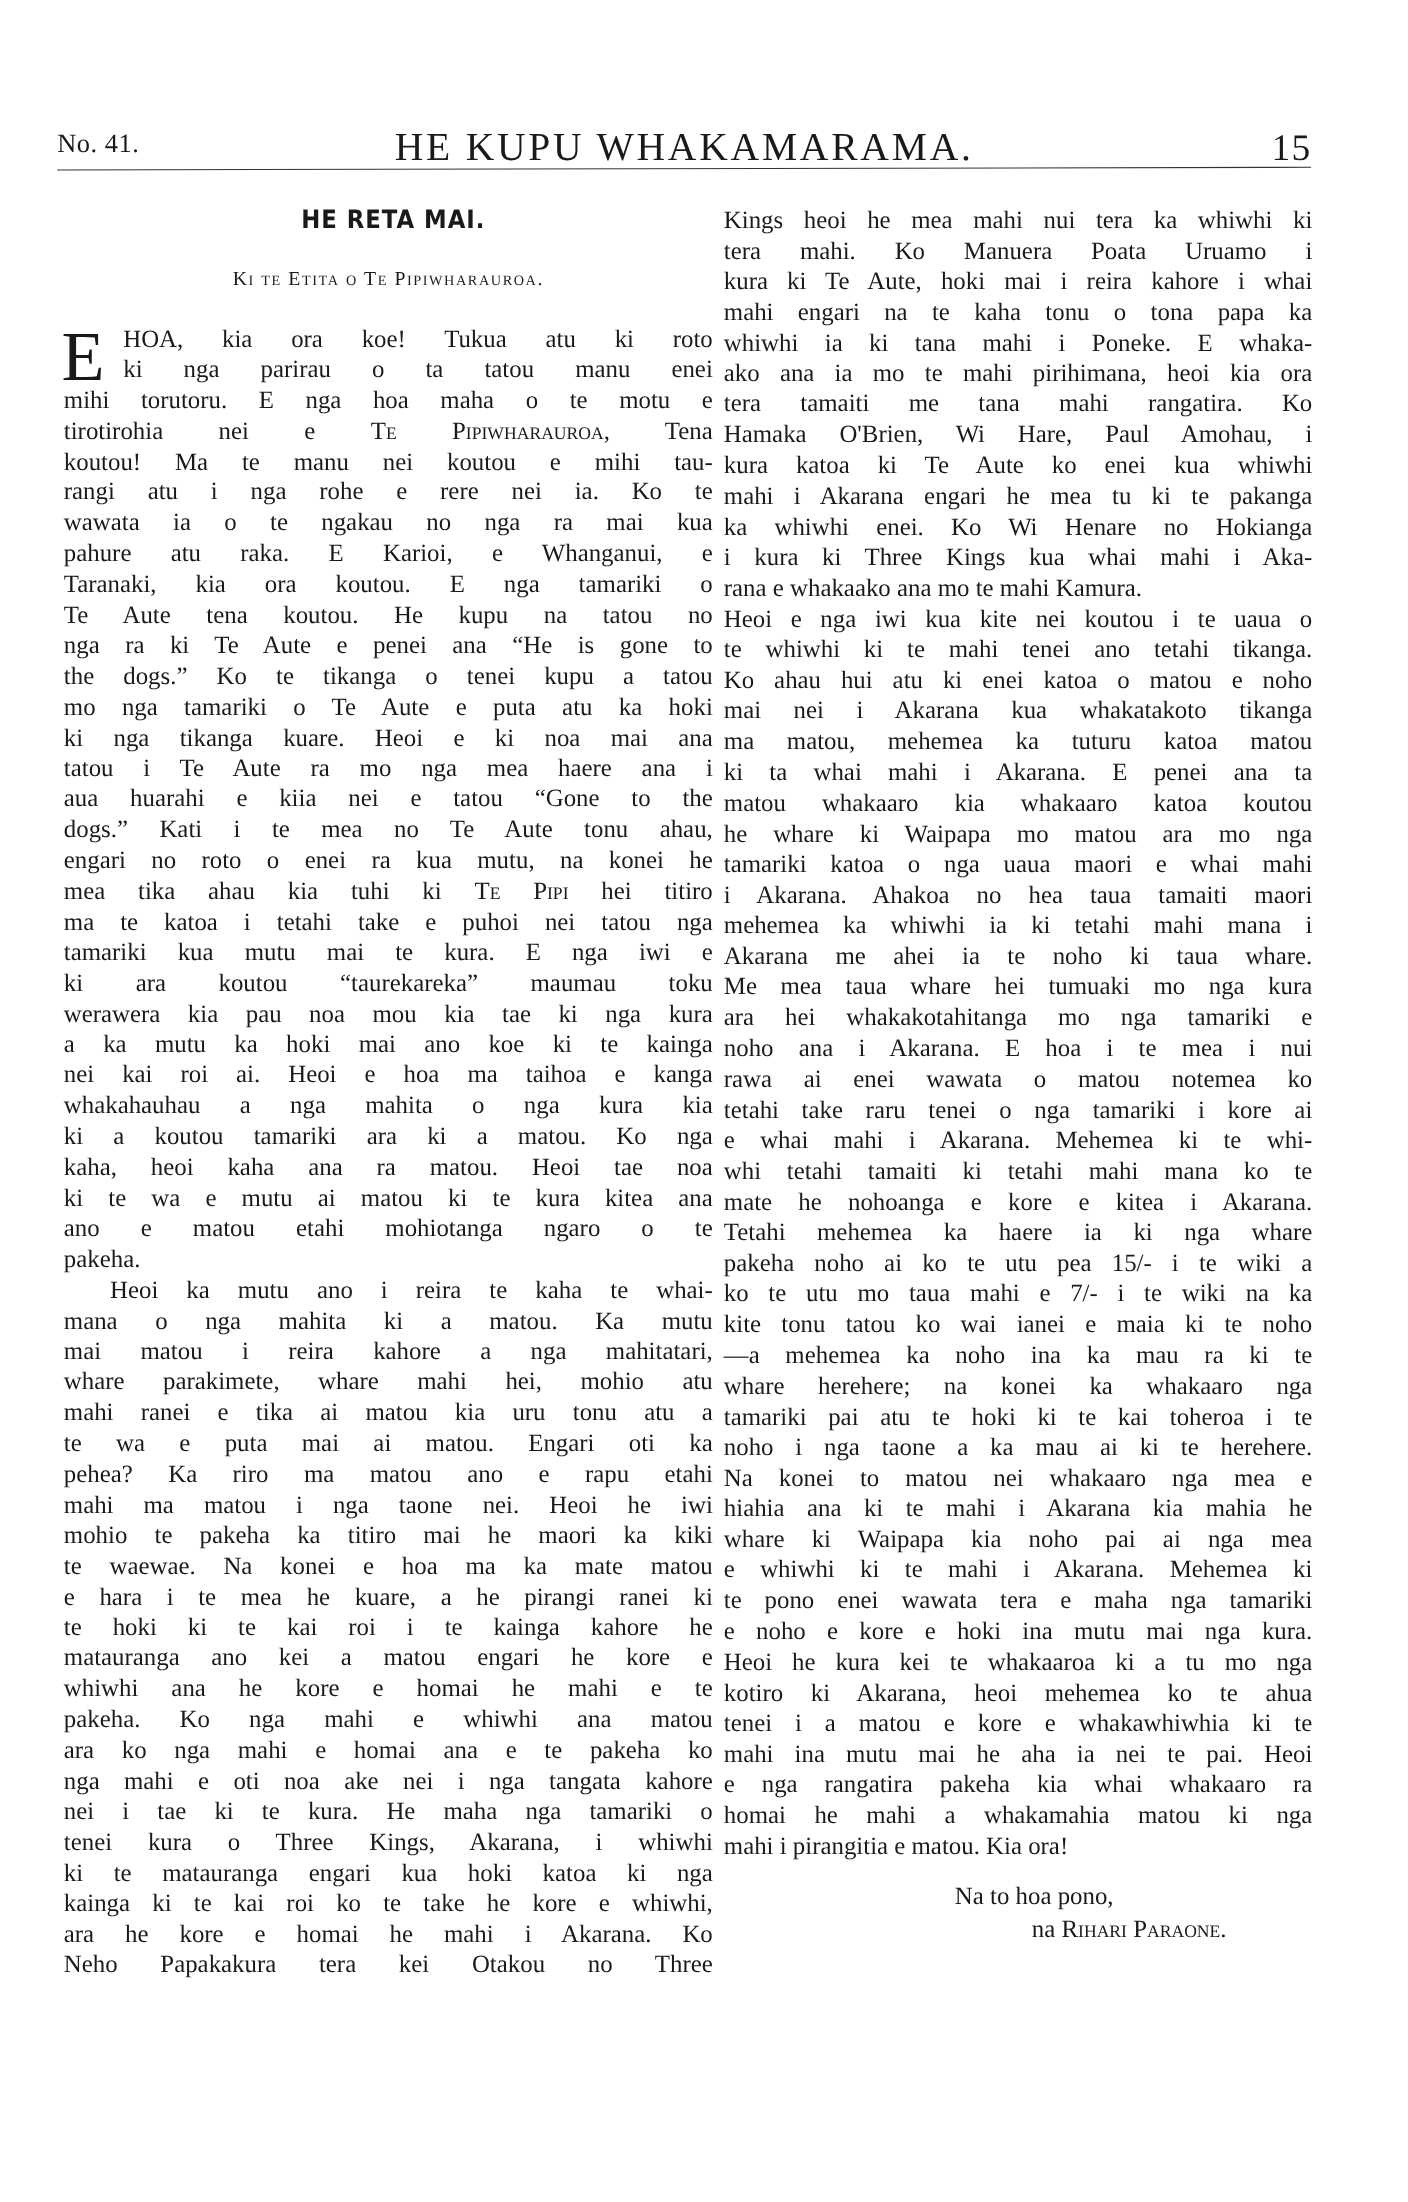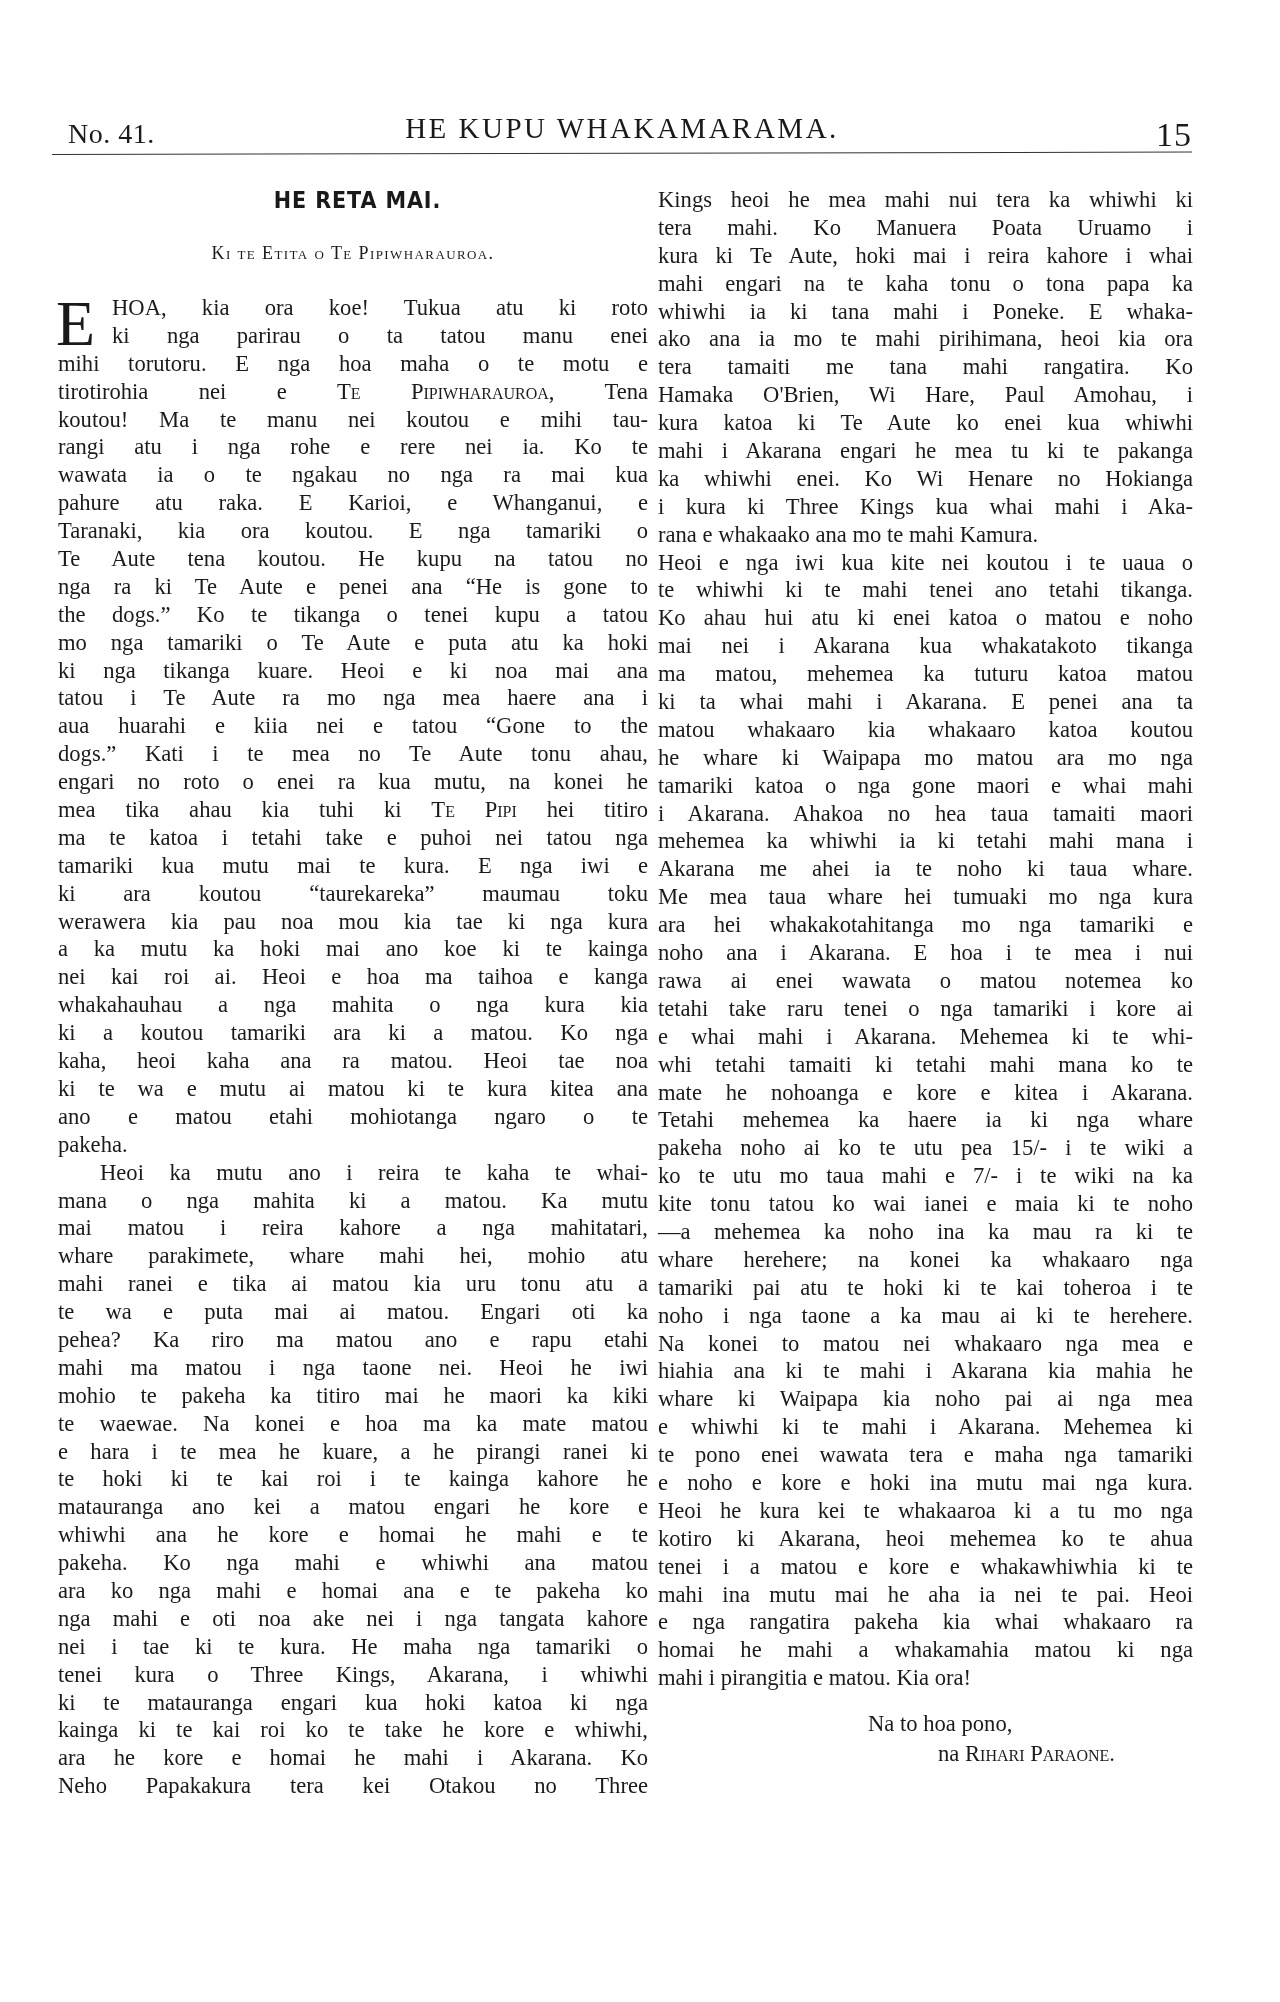--- a/index.html
+++ b/index.html
@@ -1,19 +1,19 @@
 <!DOCTYPE html>
 <html><head>
 <meta charset="utf-8">
 <style>
   html, body { margin: 0; padding: 0; background: #ffffff; }
   body { width: 1280px; height: 2002px; position: relative; overflow: hidden; color: #1a1a1a; font-family: "Liberation Serif", "DejaVu Serif", serif; }
   .header { position: absolute; left: 52px; top: 112px; width: 1140px; height: 40px; }
-  .hdr-no { position: absolute; left: 16px; top: 6px; font-size: 28px; letter-spacing: 0.5px; }
-  .hdr-title { position: absolute; left: 0; right: 0; top: 0; text-align: center; font-size: 29px; letter-spacing: 2.5px; }
+  .hdr-no { position: absolute; left: 0; top: 6px; font-size: 24px; letter-spacing: 0.5px; }
+  .hdr-title { position: absolute; left: 0; right: 0; top: 0; text-align: center; font-size: 36px; letter-spacing: 2.5px; }
   .hdr-page { position: absolute; right: 0; top: 4px; font-size: 34px; letter-spacing: 1px; margin-left: 17px; }
   .rule { position: absolute; left: 52px; top: 154px; width: 1140px; height: 0; border-top: 1.6px solid #333; transform: rotate(-0.12deg); transform-origin: left; }
   .col { position: absolute; font-size: 22.6px; line-height: 27.9px; }
   .col-left { left: 58px; top: 182px; width: 590px; }
   .col-right { left: 658px; top: 186px; width: 535px; }
   .title { text-align: center; font-family: "DejaVu Sans", sans-serif; font-weight: bold; font-size: 23px; letter-spacing: 1px; margin: 0; line-height: 36px; padding-left: 10px; transform: scaleX(0.9); }
   .subtitle { text-align: center; font-size: 18px; letter-spacing: 1.4px; margin: 20px 0 26px 0; line-height: 30px; }
   .sc { font-variant: small-caps; }
   .line { display: block; text-align: justify; text-align-last: justify; white-space: nowrap; height: 27.9px; }
   .line.last { text-align-last: left; }
@@ -116,21 +116,21 @@
       <span class="line">i kura ki Three Kings kua whai mahi i Aka-</span>
       <span class="line last">rana e whakaako ana mo te mahi Kamura.</span>
       <span class="line">Heoi e nga iwi kua kite nei koutou i te uaua o</span>
       <span class="line">te whiwhi ki te mahi tenei ano tetahi tikanga.</span>
       <span class="line">Ko ahau hui atu ki enei katoa o matou e noho</span>
       <span class="line">mai nei i Akarana kua whakatakoto tikanga</span>
       <span class="line">ma matou, mehemea ka tuturu katoa matou</span>
       <span class="line">ki ta whai mahi i Akarana.  E penei ana ta</span>
       <span class="line">matou whakaaro kia whakaaro katoa koutou</span>
       <span class="line">he whare ki Waipapa mo matou ara mo nga</span>
-      <span class="line">tamariki katoa o nga gone maori e whai mahi</span>
+      <span class="line">tamariki katoa o nga uaua maori e whai mahi</span>
       <span class="line">i Akarana.  Ahakoa no hea taua tamaiti maori</span>
       <span class="line">mehemea ka whiwhi ia ki tetahi mahi mana i</span>
       <span class="line">Akarana me ahei ia te noho ki taua whare.</span>
       <span class="line">Me mea taua whare hei tumuaki mo nga kura</span>
       <span class="line">ara hei whakakotahitanga mo nga tamariki e</span>
       <span class="line">noho ana i Akarana.  E hoa i te mea i nui</span>
       <span class="line">rawa ai enei wawata o matou notemea ko</span>
       <span class="line">tetahi take raru tenei o nga tamariki i kore ai</span>
       <span class="line">e whai mahi i Akarana.  Mehemea ki te whi-</span>
       <span class="line">whi tetahi tamaiti ki tetahi mahi mana ko te</span>

